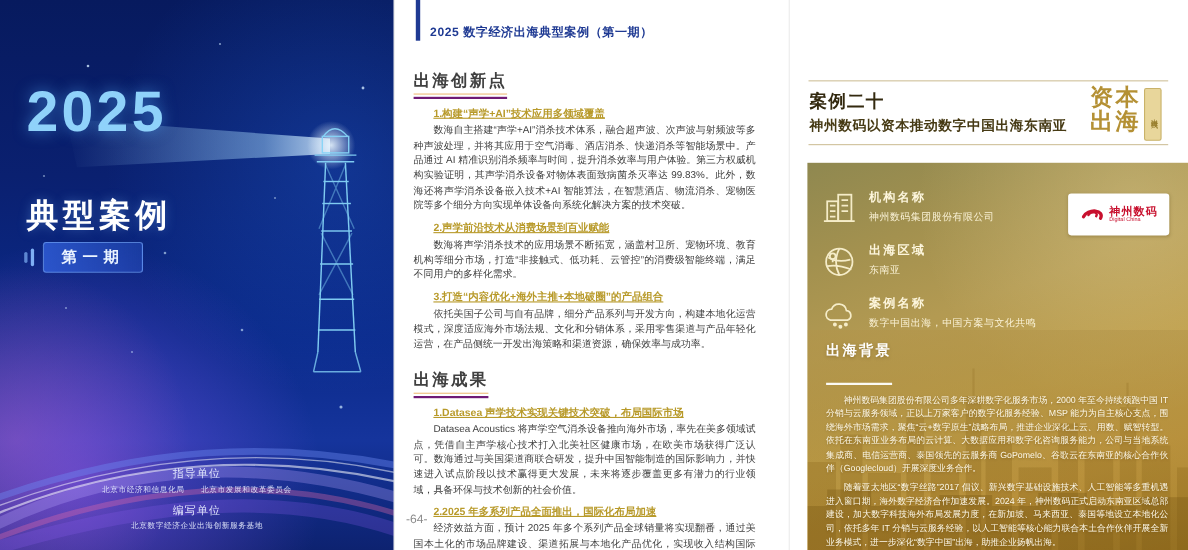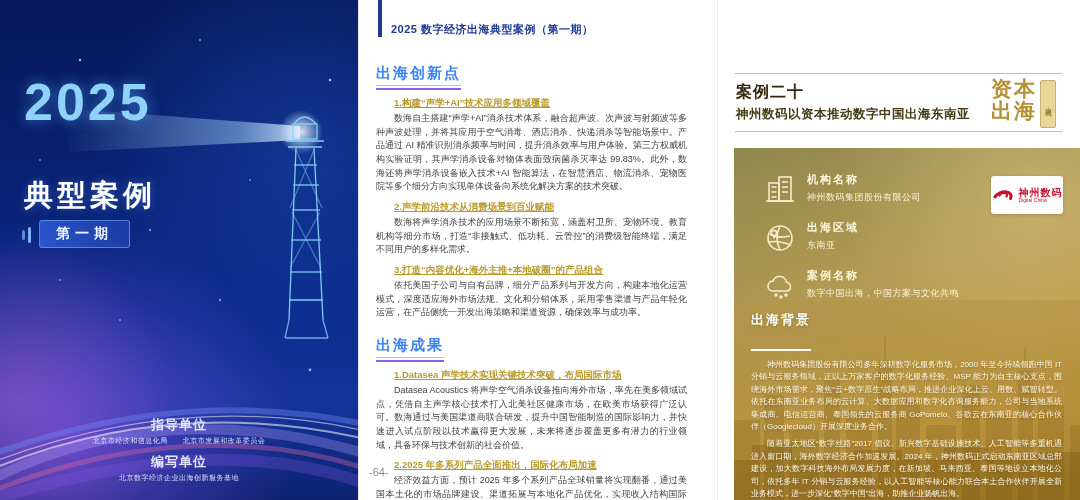--- a/index.html
+++ b/index.html
@@ -26,29 +26,29 @@
   .issue-wrap{position:absolute;left:22px;top:220px;display:flex;align-items:center;}
   .issue-bars i{display:inline-block;width:3px;border-radius:2px;background:#7fb0f5;margin-right:3px;vertical-align:middle;}
   .issue-bars i.b1{height:10px;opacity:.7}
   .issue-bars i.b2{height:16px;}
   .issue-badge{
     margin-left:5px;padding:4px 16px;font-size:14px;font-weight:700;color:#eaf3ff;letter-spacing:5px;
     background:linear-gradient(90deg,rgba(52,100,226,.75),rgba(52,100,226,.35));
     border:1px solid rgba(130,180,255,.55);border-radius:3px;
   }
   .cover-footer{position:absolute;left:0;right:0;bottom:10px;text-align:center;color:#e8eeff;}
-  .cf-label{font-size:13px;font-weight:700;letter-spacing:1px;margin-bottom:2px;opacity:.95}
+  .cf-label{font-size:10px;font-weight:400;letter-spacing:1px;margin-bottom:2px;opacity:.95}
   .cf-orgs{font-size:7px;margin-bottom:7px;opacity:.9;letter-spacing:.5px}
   .cf-date{font-size:7.5px;font-weight:700;margin-top:8px;letter-spacing:1px;opacity:.95}
   
   .page-mid{position:absolute;left:358px;top:0;width:360px;height:500px;background:#ffffff;border-left:1px solid #ececec;border-right:1px solid #ececec;box-sizing:border-box;}
   .mid-bar{position:absolute;left:19px;top:0;width:4px;height:37px;background:#1f3a93;}
   .mid-header{position:absolute;left:32px;top:22px;font-size:11px;font-weight:700;color:#1f3a93;letter-spacing:.5px;}
   .mid-body{position:absolute;left:17px;right:14px;top:64px;}
-  .sec-title{display:inline-block;font-size:15px;font-weight:800;color:#3b82f6;letter-spacing:2px;border-bottom:2px solid #8b5cf6;padding-bottom:2px;}
+  .sec-title{display:inline-block;font-size:15px;font-weight:800;color:#404040;letter-spacing:2px;border-bottom:2px solid #701a75;padding-bottom:2px;}
   .sec-title::after{content:"";display:block;height:1px;background:#eebc7a;margin-top:2px;}
   .sec{margin-bottom:10px;}
   .sec + .sec{margin-top:16px;}
   .item-h{font-size:9.5px;font-weight:700;color:#b89a2a;margin:7px 0 2px 0;padding-left:18px;text-decoration:underline;}
   .item-p{font-size:9px;color:#3f3f3f;line-height:1.52;text-align:justify;text-indent:2em;margin:0 16px 3px 0;}
   .page-num{position:absolute;left:10px;bottom:22px;font-size:11px;color:#8a8a8a;}
   
   .page-right{position:absolute;left:719px;top:0;width:361px;height:500px;background:#ffffff;overflow:hidden;}
   .r-rule-top{position:absolute;left:16px;right:18px;top:73px;height:0;border-top:1px solid #cfc09a;}
   .r-rule-bot{position:absolute;left:16px;right:18px;top:131px;height:0;border-top:1px solid #cfc09a;}
@@ -60,27 +60,27 @@
     writing-mode:vertical-rl;text-orientation:upright;font-size:6.5px;color:#977d2c;letter-spacing:1px;
     display:flex;align-items:center;justify-content:center;
   }
   .gold-area{
     position:absolute;left:15px;right:0;top:148px;bottom:0;overflow:hidden;
     background:
       radial-gradient(circle at 85% 10%, rgba(255,240,190,.25), transparent 45%),
       linear-gradient(160deg,#8f8850 0%,#a3914f 20%,#b39a52 38%,#bd9d4a 58%,#c09640 78%,#ab842f 100%);
   }
   .gold-area svg.city{position:absolute;left:0;bottom:0;}
-  .info-rows{position:absolute;left:29px;top:24px;right:112px;}
+  .info-rows{position:absolute;left:12px;top:24px;right:112px;}
   .info-row{display:flex;align-items:flex-start;margin-bottom:13px;}
   .info-icon{width:34px;flex:0 0 34px;margin-right:10px;margin-top:1px;}
   .info-label{font-size:11px;font-weight:700;color:#fdf6dd;letter-spacing:2px;margin-bottom:4px;}
   .info-value{font-size:9px;color:#faf2d6;letter-spacing:.5px;}
   .logo-box{
-    position:absolute;right:17px;top:28px;width:72px;height:38px;background:#ffffff;border-radius:3px;
+    position:absolute;right:17px;top:28px;width:92px;height:38px;background:#ffffff;border-radius:3px;
     display:flex;align-items:center;justify-content:center;box-shadow:0 1px 3px rgba(70,50,0,.25);
   }
   .logo-text{margin-left:5px;line-height:1.1;}
   .logo-cn{font-size:10px;font-weight:800;color:#c8102e;letter-spacing:1px;}
   .logo-en{font-size:5px;color:#c8102e;}
   .bg-sec{position:absolute;left:17px;right:18px;top:162px;}
   .bg-title{display:inline-block;font-size:13px;font-weight:800;color:#ffffff;letter-spacing:2px;border-bottom:2px solid rgba(255,255,255,.95);padding-bottom:20px;margin-bottom:8px;text-shadow:0 1px 3px rgba(90,60,0,.4);}
   .bg-p{font-size:8px;color:#fdf8e8;line-height:1.55;text-align:justify;text-indent:2em;margin:0 0 5px 0;text-shadow:0 1px 2px rgba(90,60,0,.35);}
 </style>
 </head>

